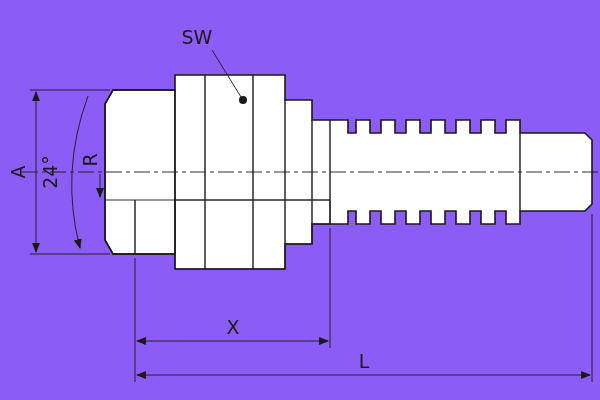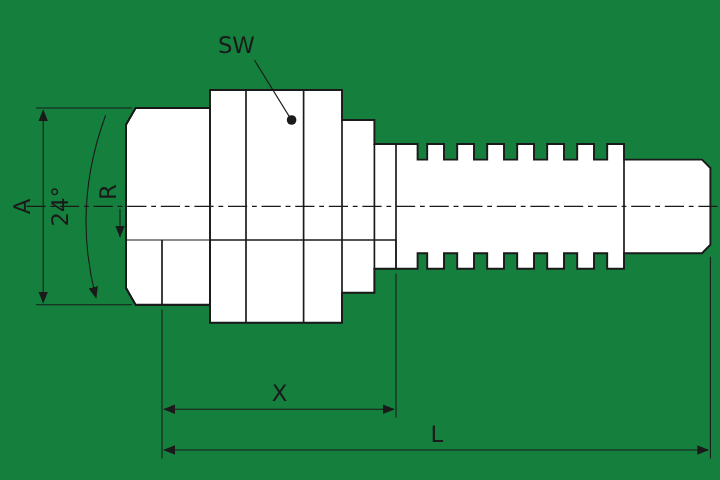--- a/index.html
+++ b/index.html
@@ -1,19 +1,19 @@
 <!DOCTYPE html>
 <html><head>
 <meta charset="utf-8">
 <style>
   html, body { margin: 0; padding: 0; }
   body { font-family: "DejaVu Sans", "Liberation Sans", sans-serif; }
   .canvas {
     width: 600px; height: 400px;
-    background: #15803d;
+    background: #8b5cf6;
     position: relative;
     overflow: hidden;
   }
   svg { display: block; }
   .outline { fill: #ffffff; stroke: #1a1a1a; stroke-width: 1.6; stroke-linejoin: miter; }
   .edge    { stroke: #1a1a1a; stroke-width: 1.4; fill: none; }
   .thin    { stroke: #1a1a1a; stroke-width: 0.9; fill: none; }
   .center  { stroke: #1a1a1a; stroke-width: 0.9; fill: none; stroke-dasharray: 16 4 4 4; }
   .dim-label { font-size: 19px; fill: #1a1a1a; }
 </style>

